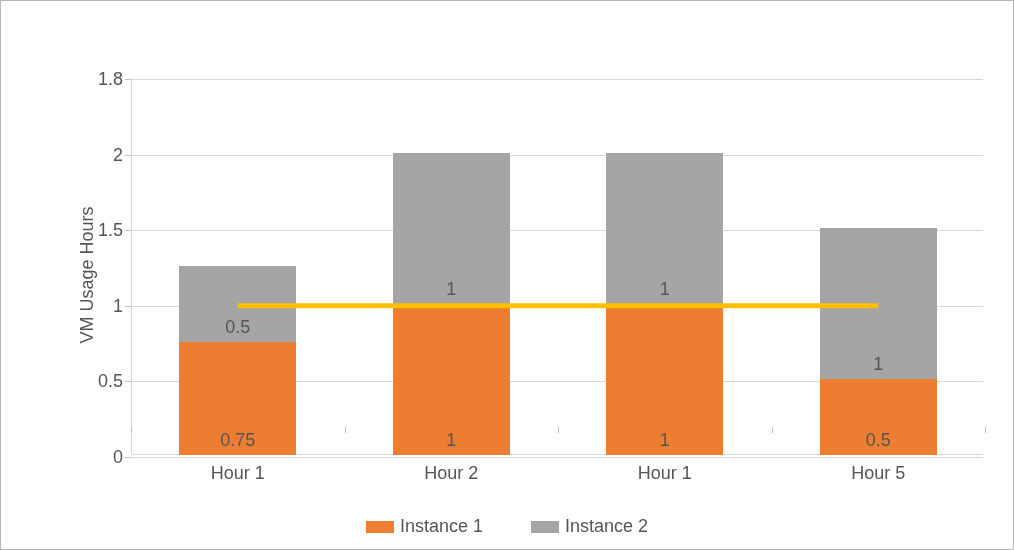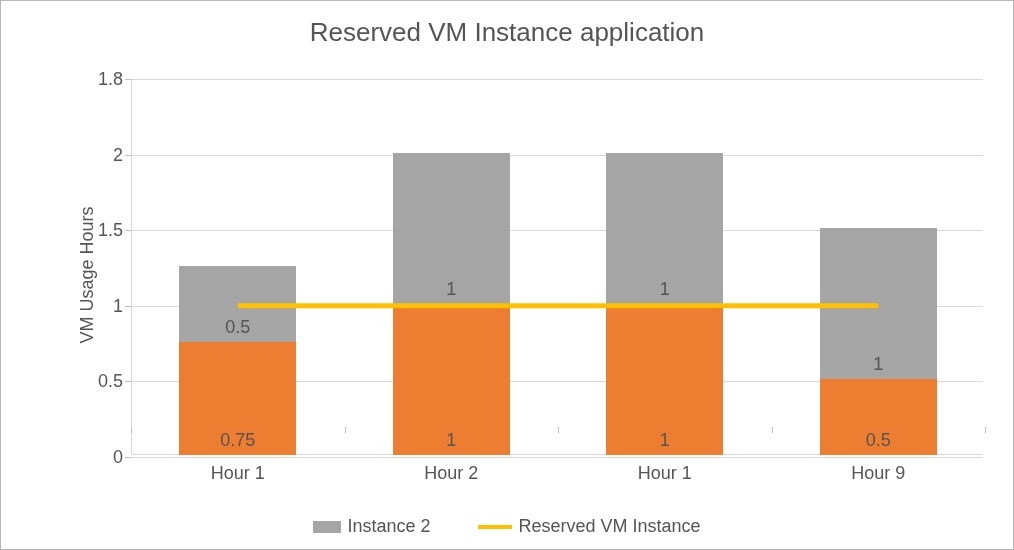--- a/index.html
+++ b/index.html
@@ -125,21 +125,20 @@
   .swatch { width: 28px; height: 12px; }
   .swatch.orange { background:#ed7d31; }
   .swatch.gray { background:#a5a5a5; }
   .swatch.yellow { width: 34px; height: 4px; background:#ffc000; }
 </style>
 </head>
 <body>
 
 <div class="outer">
 
-  <div class="title">Reserved VM Instance application</div>
 
   <div class="ylabel">VM Usage Hours</div>
 
   <div class="plot" id="plot">
     <div class="grid" id="grid">
         <div class="grid-line" style="top: 378px;"></div>
         <div class="y-tick-mark" style="top: 378px;"></div>
         <div class="y-tick-label" style="top: 378px;">0</div>
         <div class="grid-line" style="top: 302.4px;"></div>
         <div class="y-tick-mark" style="top: 302.4px;"></div>
@@ -202,27 +201,27 @@
 
   <div class="x-labels" id="xlabels">
       <div class="x-tick-mark" style="left: 0px; top: -36px; height: 6px;"></div>
       <div class="x-tick-mark" style="left: 213.5px; top: -36px; height: 6px;"></div>
       <div class="x-tick-mark" style="left: 427px; top: -36px; height: 6px;"></div>
       <div class="x-tick-mark" style="left: 640.5px; top: -36px; height: 6px;"></div>
       <div class="x-tick-mark" style="left: 854px; top: -36px; height: 6px;"></div>
       <div class="x-label" style="left: 106.75px; top: 0px;">Hour 1</div>
       <div class="x-label" style="left: 320.25px; top: 0px;">Hour 2</div>
       <div class="x-label" style="left: 533.75px; top: 0px;">Hour 1</div>
-      <div class="x-label" style="left: 747.25px; top: 0px;">Hour 9</div>
+      <div class="x-label" style="left: 747.25px; top: 0px;">Hour 5</div>
     </div>
 
   <div class="legend">
+    <div class="legend-item">
+      <div class="swatch orange"></div>
+      <span>Instance 1</span>
+    </div>
     <div class="legend-item">
       <div class="swatch gray"></div>
       <span>Instance 2</span>
     </div>
-    <div class="legend-item">
-      <div class="swatch yellow"></div>
-      <span>Reserved VM Instance</span>
-    </div>
   </div>
 
 </div>
 
 </body></html>

